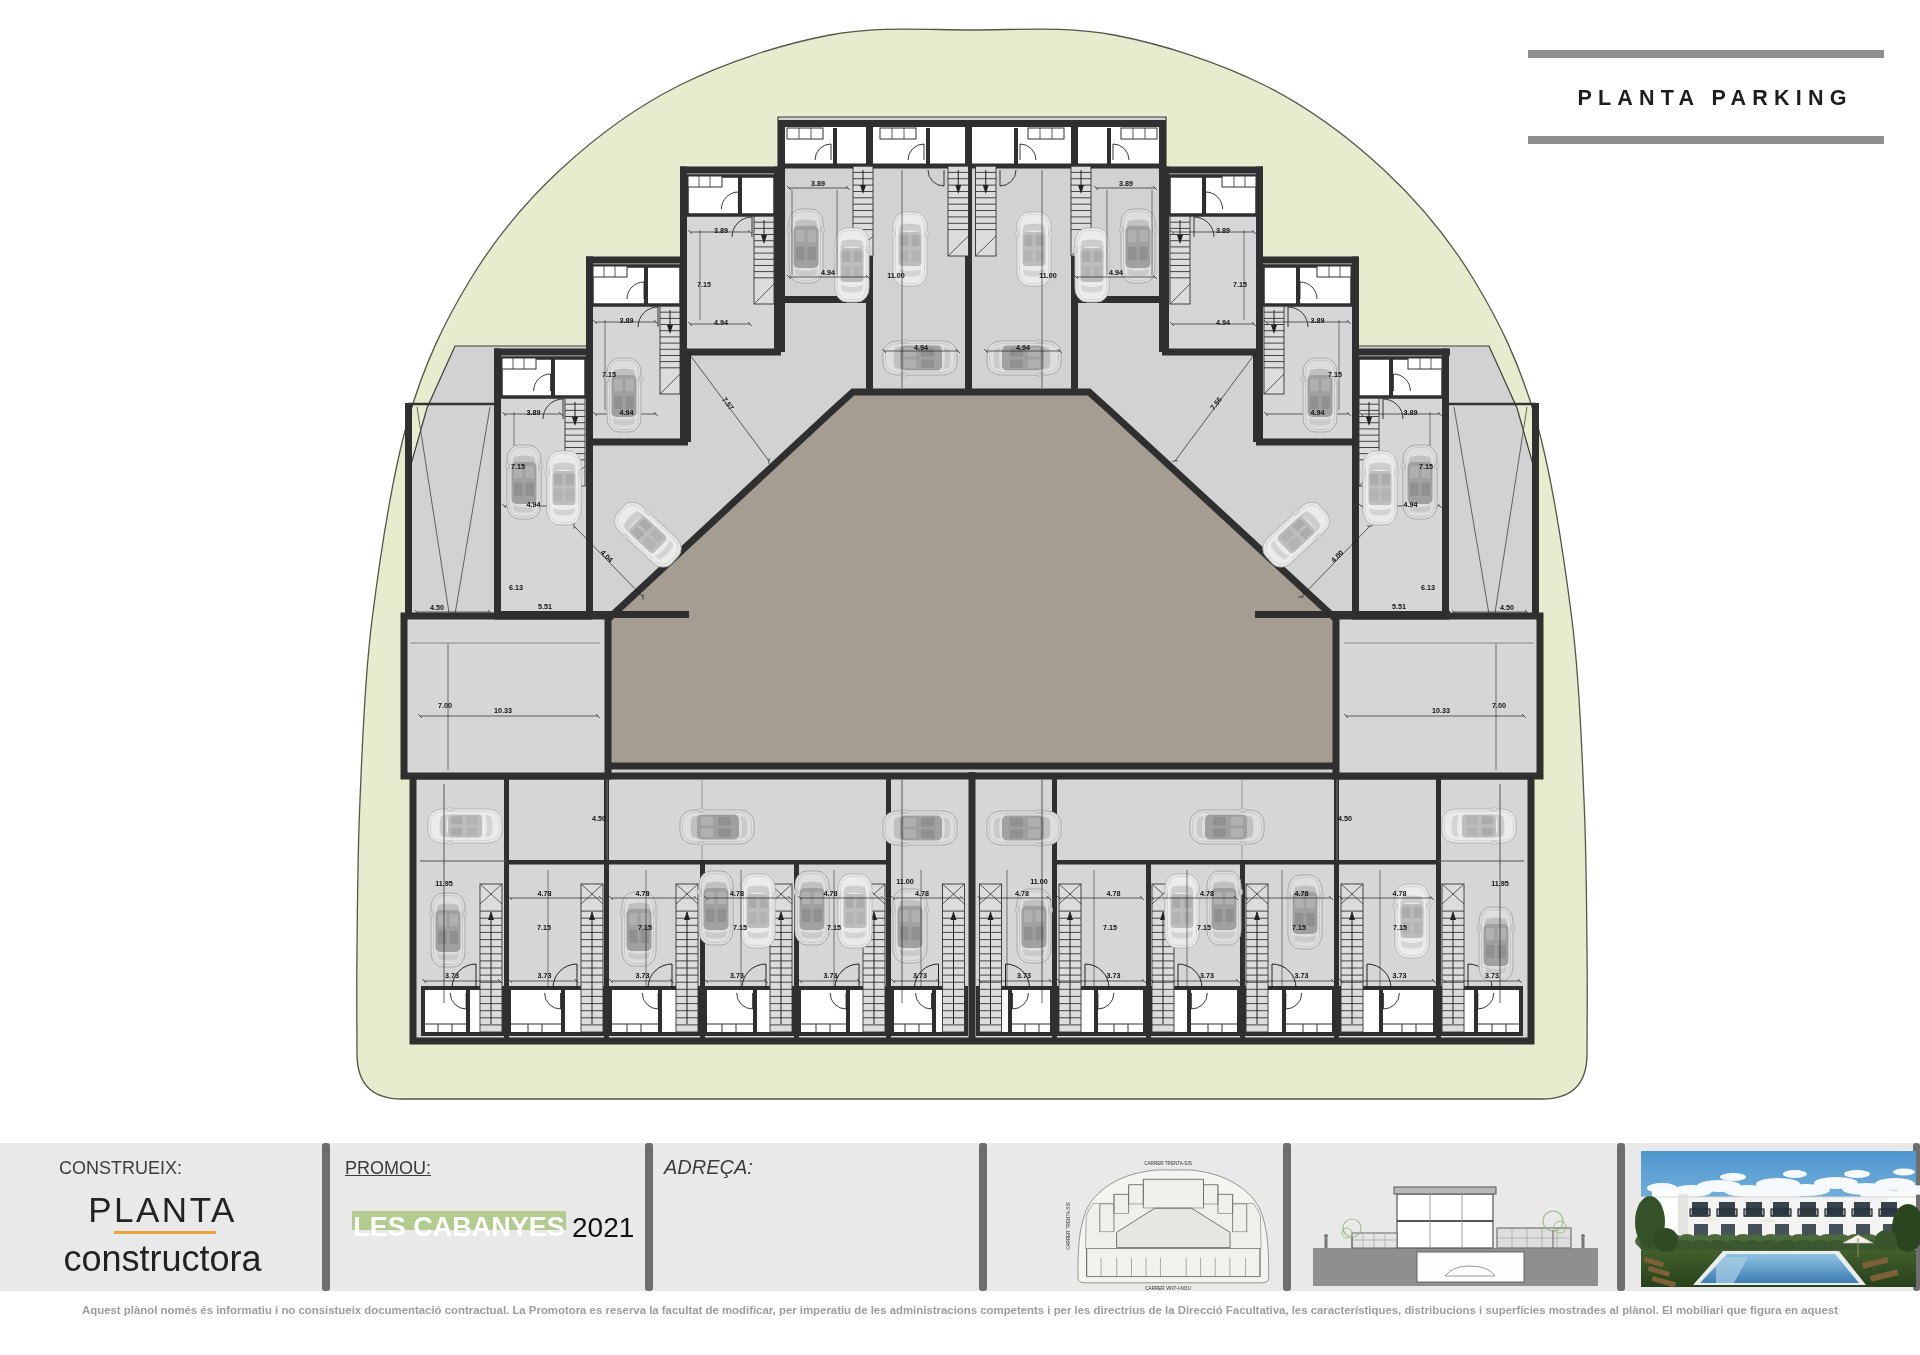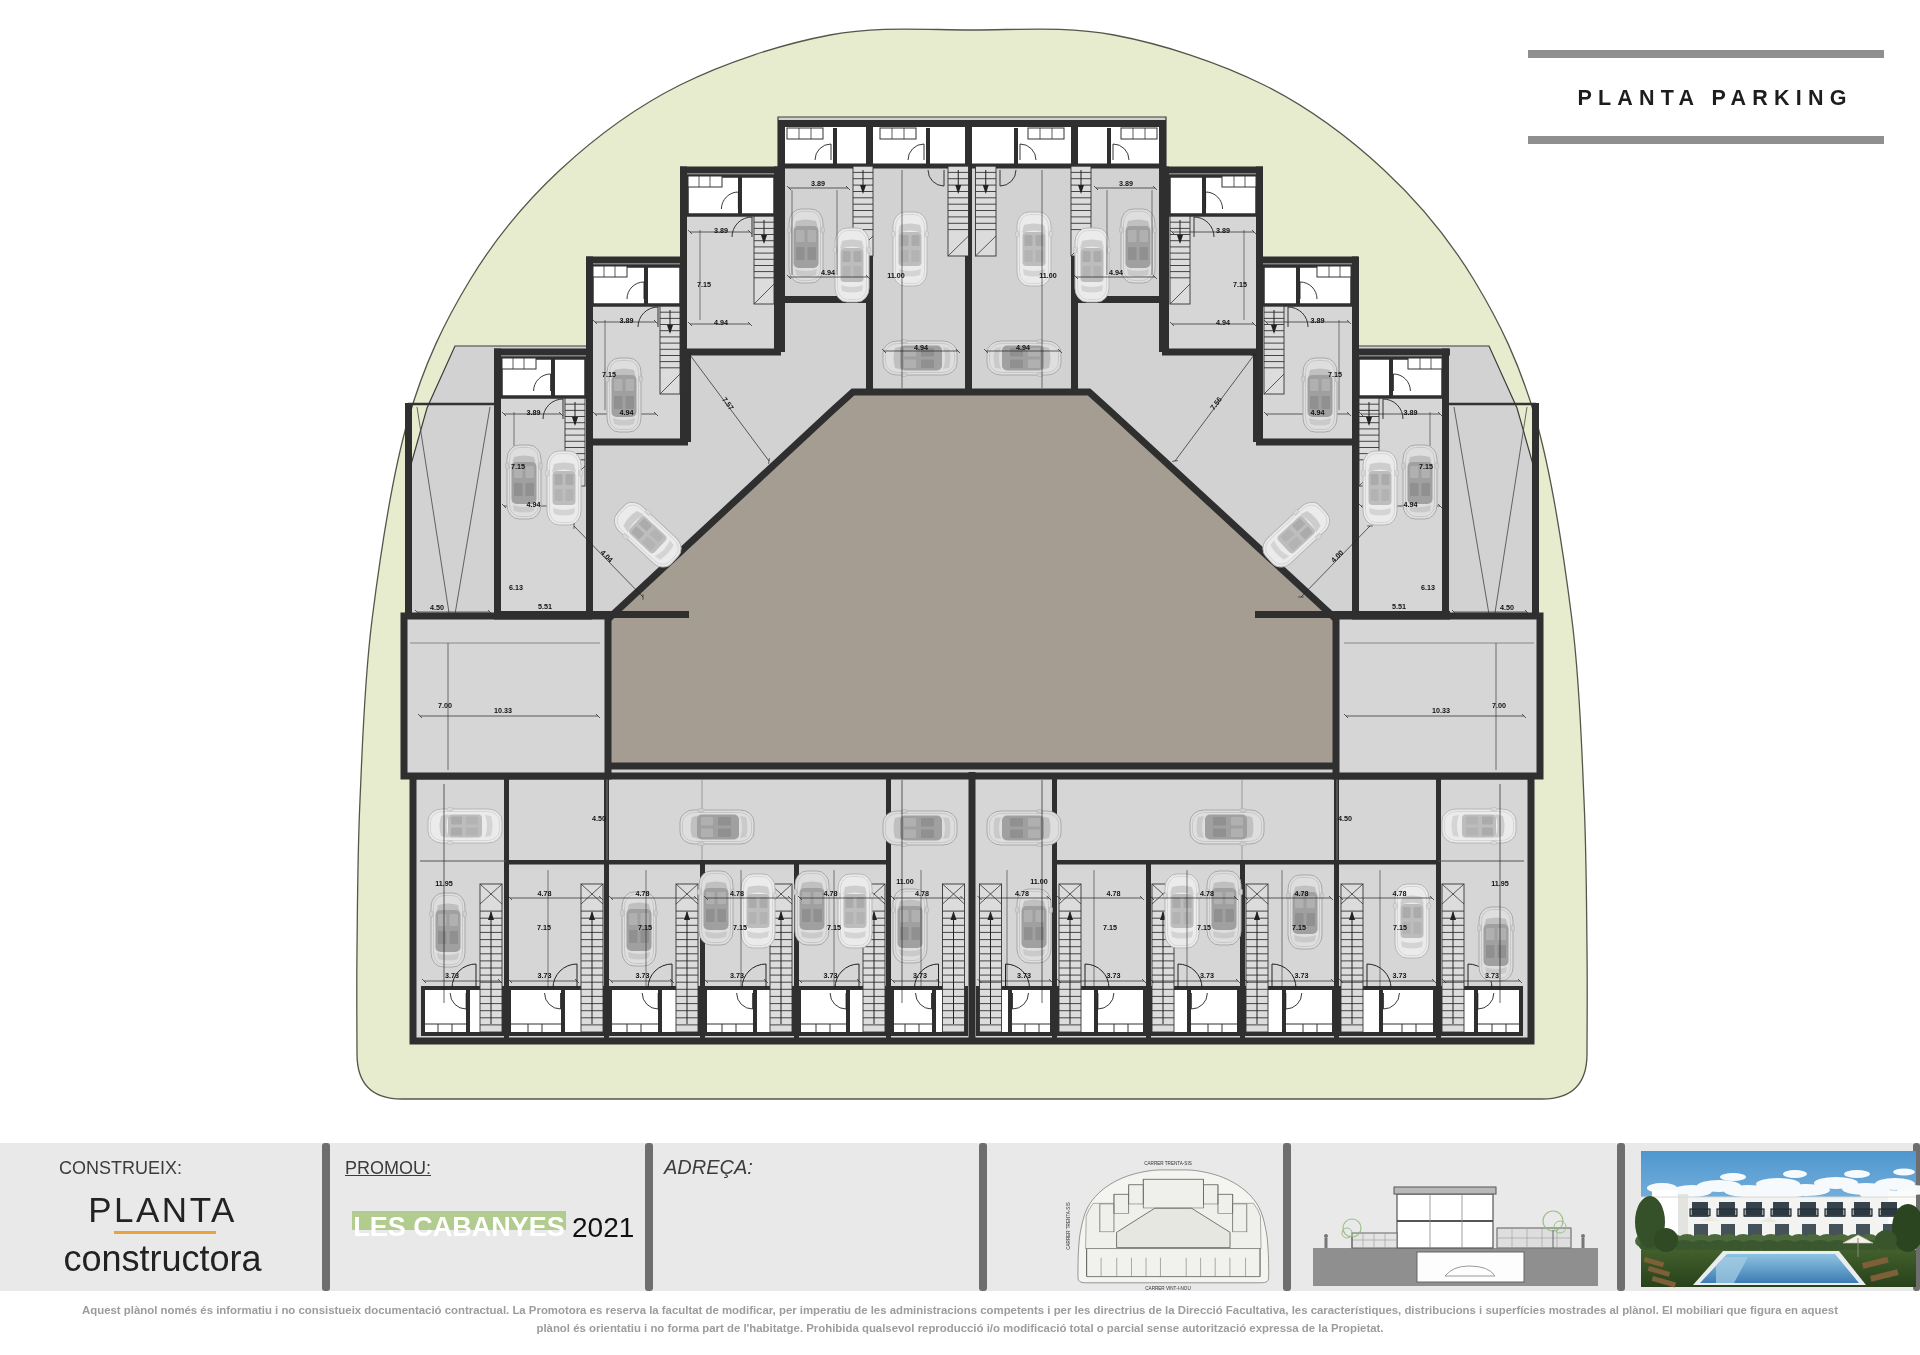--- a/index.html
+++ b/index.html
@@ -1283,13 +1283,12 @@
         </g>
         <path d="M 1843 1243 l 15 -8 l 15 8 z" fill="#f5f2ea" stroke="#c9c4b4" stroke-width="0.6"></path>
         <line x1="1858" y1="1238" x2="1858" y2="1257" stroke="#8f8772" stroke-width="1"></line>
         <path d="M 1700 1221 l 10 -5 l 10 5 z" fill="#eceade" opacity="0.9"></path>
         <path d="M 1760 1222 l 9 -5 l 9 5 z" fill="#e9e7db" opacity="0.85"></path>
       </g>
     </svg>
 
 <div style="position:absolute;left:0;top:1304px;width:1920px;text-align:center;font-size:11.4px;color:#9c9c9c;font-weight:bold;white-space:nowrap;">Aquest plànol només és informatiu i no consistueix documentació contractual. La Promotora es reserva la facultat de modificar, per imperatiu de les administracions competents i per les directrius de la Direcció Facultativa, les característiques, distribucions i superfícies mostrades al plànol. El mobiliari que figura en aquest</div>
 
-<div style="position:absolute;left:0;top:1322px;width:1920px;text-align:center;font-size:11.4px;color:#9c9c9c;font-weight:bold;white-space:nowrap;">plànol és orientatiu i no forma part de l'habitatge. Prohibida qualsevol reproducció i/o modificació total o parcial sense autorització expressa de la Propietat.</div>
 </div>
 </body></html>

